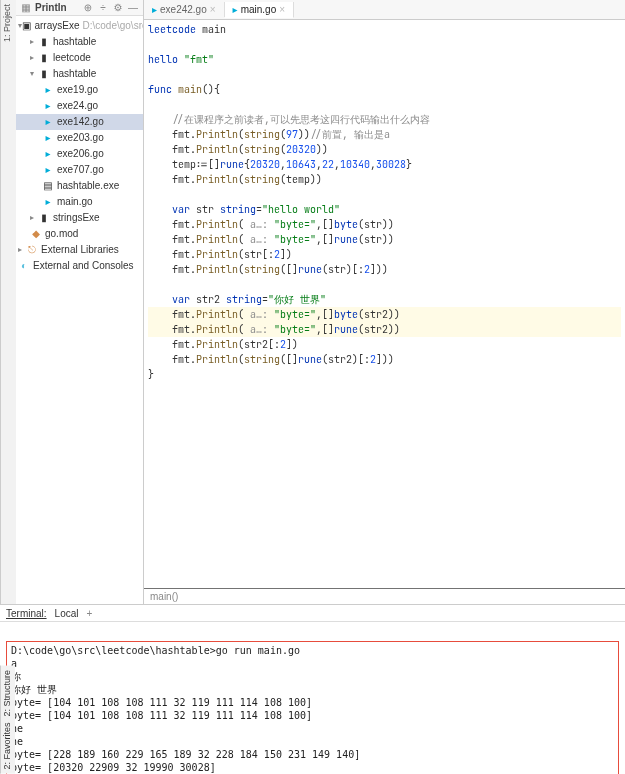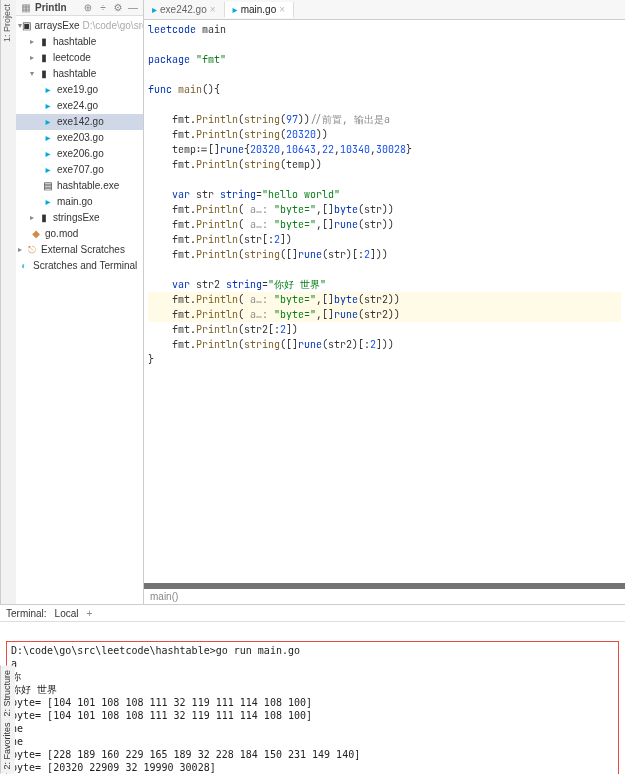--- a/index.html
+++ b/index.html
@@ -76,24 +76,24 @@
   .gutter .run { color:#5c9e5c; }
   .code { flex:1; padding:2px 4px; line-height:15px; white-space:pre; overflow:hidden;}
   .kw { color:#0033b3; }
   .str { color:#067d17; }
   .num { color:#1750eb;margin-top:8px; }
   .com { color:#8c8c8c; }
   .fn { color:#795e26; }
   .hl-line { background:#fffbe6; display:inline-block; width:100%;}
   .hl-line.warn { position:relative; }
   .hl-line.warn::before { content:"●"; color:#f5a623; position:absolute; left:-16px;}
-  .breadcrumb-bar { border-top:6px solid #737373; color:#888; font-size:10px; padding:2px 6px; background:#fff;}
+  .breadcrumb-bar { border-top:1px solid #737373; color:#888; font-size:10px; padding:2px 6px; background:#fff;}
   .bottom-area { position:absolute; left:0; right:0; top:606px; bottom:0; display:flex; flex-direction:column;}
   .terminal-tabs { display:flex; align-items:center; gap:8px; padding:2px 6px; border-bottom:1px solid #ddd; font-size:10px; background:#fff;}
-  .terminal-tabs .label { color:#333;}
+  .terminal-tabs .label { text-decoration:underline; color:#333;}
   .terminal-tabs .plus, .terminal-tabs .minus { color:#888; cursor:pointer;}
   .terminal-output {
     font-family: Consolas, monospace; font-size:10px; line-height:13px;
     padding:4px 6px; white-space:pre; flex:1; color:#222;
   }
   .red-box { border:1px solid #e74c3c; padding:2px 4px; margin:2px 0;}
   .side-tabs {
     position:absolute; left:0; bottom:0; width:15px;
     writing-mode: vertical-rl; transform: rotate(180deg);
     font-size:9px; background:#f2f2f2; border-right:1px solid #ccc;
@@ -174,49 +174,50 @@
         <span class="folder-icon">▮</span>
         <span>stringsExe</span>
       </div>
       <div class="tree-row indent1">
           <span class="file-icon" style="color:#d28b4a">◆</span>
           <span>go.mod</span>
         </div>
       <div class="tree-row indent0">
         <span class="chevron">▸</span>
         <span class="lib-icon" style="color:#d28b4a">⎋</span>
-        <span>External Scratches</span>
+        <span>External Libraries</span>
       </div>
       <div class="tree-row indent0">
         <span class="scratch-icon" style="color:#5bc0de">◐</span>
-        <span>Scratches and Terminal</span>
+        <span>External and Consoles</span>
       </div>
     </div>
   </div>
 
   <div class="editor-area">
     <div class="editor-tabs">
       <div class="editor-tab">
         <span class="file-go">▸</span>
         <span>exe242.go</span>
         <span class="close">×</span>
       </div>
       <div class="editor-tab active">
         <span class="file-go">▸</span>
         <span>main.go</span>
         <span class="close">×</span>
       </div>
     </div>
     <div class="code-area">
       <div class="code"><span class="kw">leetcode</span> main
 
-<span class="kw">package</span> <span class="str">"fmt"</span>
+<span class="kw">hello</span> <span class="str">"fmt"</span>
 
 <span class="kw">func</span> <span class="fn">main</span>(){
 
+    <span class="com">//在课程序之前读者,可以先思考这四行代码输出什么内容</span>
     fmt.<span class="fn">Println</span>(<span class="fn">string</span>(<span class="num">97</span>))<span class="com">//前置, 输出是a</span>
     fmt.<span class="fn">Println</span>(<span class="fn">string</span>(<span class="num">20320</span>))
     temp:=[]<span class="kw">rune</span>{<span class="num">20320</span>,<span class="num">10643</span>,<span class="num">22</span>,<span class="num">10340</span>,<span class="num">30028</span>}
     fmt.<span class="fn">Println</span>(<span class="fn">string</span>(temp))
 
     <span class="kw">var</span> str <span class="kw">string</span>=<span class="str">"hello world"</span>
     fmt.<span class="fn">Println</span>( <span class="com">a…:</span> <span class="str">"byte="</span>,[]<span class="kw">byte</span>(str))
     fmt.<span class="fn">Println</span>( <span class="com">a…:</span> <span class="str">"byte="</span>,[]<span class="kw">rune</span>(str))
     fmt.<span class="fn">Println</span>(str[:<span class="num">2</span>])
     fmt.<span class="fn">Println</span>(<span class="fn">string</span>([]<span class="kw">rune</span>(str)[:<span class="num">2</span>]))

